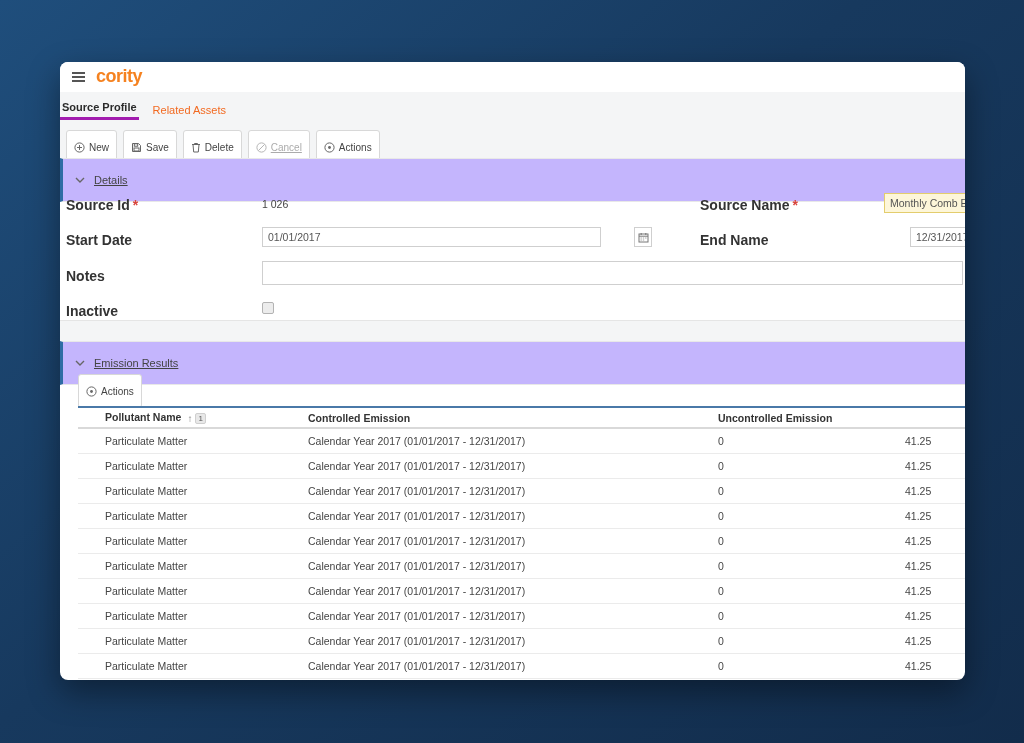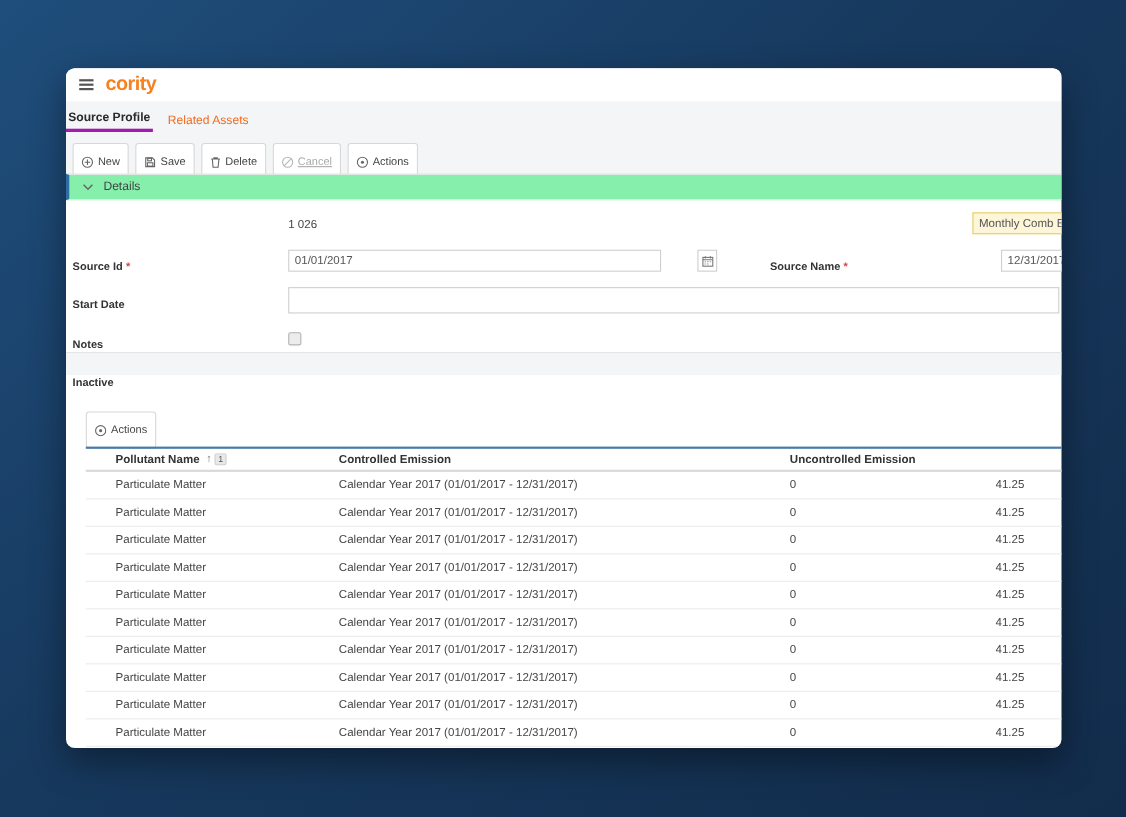--- a/index.html
+++ b/index.html
@@ -31,29 +31,29 @@
   .btn {
     height:34px; display:flex; align-items:center; gap:4px; padding:0 7px;
     background:#fff; border:1px solid #d8d8d8; border-radius:3px;
     font-size:10px; color:#444; cursor:pointer; white-space:nowrap;
   }
   .btn.disabled { color:#ababab; cursor:default;text-decoration:underline; }
   .btn svg { display:block; }
 
   
   .section-header {
-    position:absolute; left:0; right:0; height:24px; background:#86efac;
+    position:absolute; left:0; right:0; height:44px; background:#c4b5fd;
     border-left:3px solid #2e6ca4; border-top:1px solid #e8e8e8; border-bottom:1px solid #e8e8e8;
     display:flex; align-items:center; gap:9px; padding-left:12px;
-    font-size:11px; color:#444;
+    font-size:11px; color:#444;text-decoration:underline;
   }
   .section-header .chev { cursor:pointer; display:flex; align-items:center; }
 
   
-  .flabel { position:absolute; font-size:10px; font-weight:bold; color:#333; white-space:nowrap;margin-top:40px; }
+  .flabel { position:absolute; font-size:14px; font-weight:bold; color:#333; white-space:nowrap; }
   .req { color:#d9453d; margin-left:3px; }
   .fvalue { position:absolute; font-size:10.5px; color:#444; }
   .finput {
     position:absolute; height:20px; border:1px solid #cfcfcf; background:#fff;
     font-family:"Liberation Sans", sans-serif; font-size:10.5px; color:#555; padding:0 5px;
     outline:none;
   }
   .finput.highlight { background:#fdf6d9; border-color:#e3cd6d; }
   .icon-btn {
     position:absolute; width:18px; height:20px; border:1px solid #cfcfcf; background:#fff;
@@ -190,20 +190,28 @@
   <input class="finput" style="left: 850px; top: 165px; width: 160px;" value="12/31/2017">
 
   <div class="flabel" style="left:6px; top:206px;">Notes</div>
   <input class="finput" style="left: 202px; top: 199px; width: 701px; height: 24px;" value="">
 
   <div class="flabel" style="left:6px; top:241px;">Inactive</div>
   <div class="checkbox" style="left:202px; top:240px;"></div>
 
   <div class="gap-band"></div>
 
+  <div class="section-header" style="top:279px;">
+    <span class="chev">
+        <svg width="10" height="6" viewBox="0 0 10 6">
+          <path d="M1 1l4 4 4-4" fill="none" stroke="#666" stroke-width="1.4"></path>
+        </svg>
+      </span>
+    <span>Emission Results</span>
+  </div>
 
   <div class="btn" style="position:absolute; left:18px; top:312px;">
     <span>
         <svg width="11" height="11" viewBox="0 0 11 11">
           <circle cx="5.5" cy="5.5" r="4.6" fill="none" stroke="#666" stroke-width="1"></circle>
           <circle cx="5.5" cy="5.5" r="1.4" fill="#666"></circle>
         </svg>
       </span>
     <span>Actions</span>
   </div>

